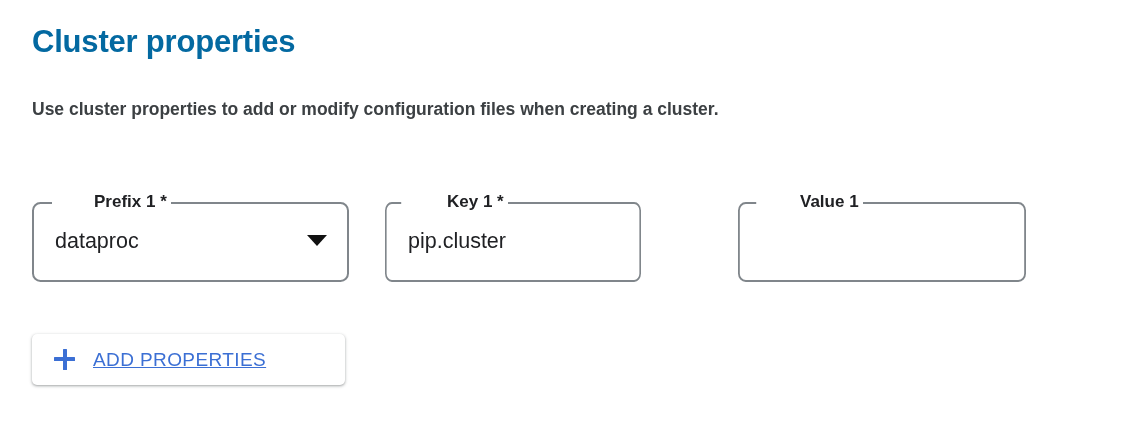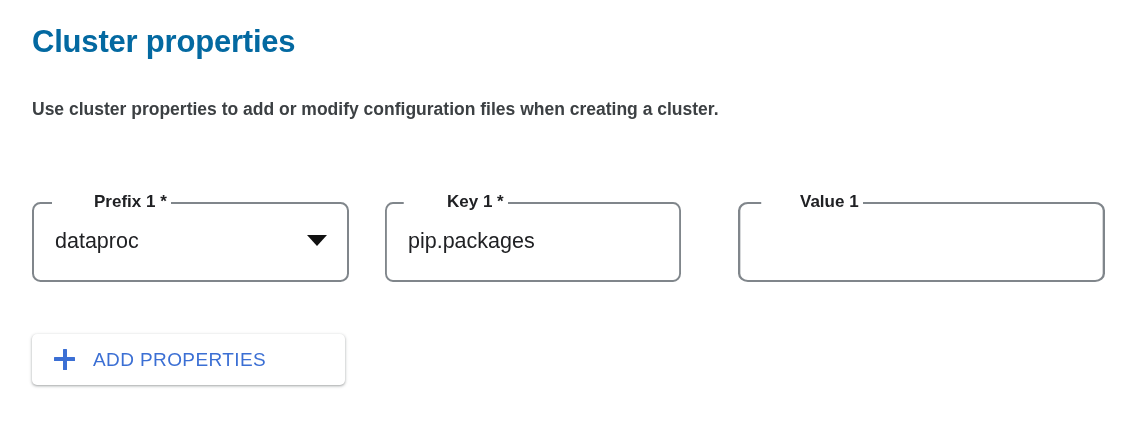--- a/index.html
+++ b/index.html
@@ -117,22 +117,22 @@
     top: 33px;
     width: 0;
     height: 0;
     border-left: 10px solid transparent;
     border-right: 10px solid transparent;
     border-top: 11px solid #111111;
   }
 
   
   .field-prefix { left: 32px; width: 317px; }
-  .field-key    { left: 385px; width: 296px; }
-  .field-value-box { left: 738px; width: 367px; padding-left: 44px; }
+  .field-key    { left: 385px; width: 256px; }
+  .field-value-box { left: 738px; width: 288px; padding-left: 44px; }
 
   
   .add-button {
     position: absolute;
     left: 32px;
     top: 334px;
     height: 51px;
     min-width: 313px;
     box-sizing: border-box;
     display: flex;
@@ -169,20 +169,21 @@
     width: 4px; height: 21px;
   }
 
   .add-button-label {
     font-size: 19px;
     font-weight: 500;
     letter-spacing: 0.4px;
     color: #3b6fd4;
     white-space: nowrap;
     line-height: 22px;
+    text-decoration: underline;
   }
 </style>
 </head>
 <body>
 
 <div class="page">
 
   <div class="page-title">Cluster properties</div>
 
   <div class="page-description">Use cluster properties to add or modify configuration files when creating a cluster.</div>
@@ -200,21 +201,21 @@
       <div class="dropdown-arrow"></div>
     </div>
 
     <div class="field field-key">
       <div class="field-outline">
         <svg viewBox="0 0 316 80" preserveAspectRatio="none" aria-hidden="true">
           <path d="M 20 1 L 8.5 1 A 7.5 7.5 0 0 0 1 8.5 L 1 71.5 A 7.5 7.5 0 0 0 8.5 79 L 307.5 79 A 7.5 7.5 0 0 0 315 71.5 L 315 8.5 A 7.5 7.5 0 0 0 307.5 1 L 94 1" fill="none" stroke="#80868b" stroke-width="2"></path>
         </svg>
       </div>
       <div class="field-label">Key 1 *</div>
-      <div class="field-value no-trail">pip.packages</div>
+      <div class="field-value no-trail">pip.cluster</div>
     </div>
 
     <div class="field field-value-box">
       <div class="field-outline">
         <svg viewBox="0 0 316 80" preserveAspectRatio="none" aria-hidden="true">
           <path d="M 20 1 L 8.5 1 A 7.5 7.5 0 0 0 1 8.5 L 1 71.5 A 7.5 7.5 0 0 0 8.5 79 L 307.5 79 A 7.5 7.5 0 0 0 315 71.5 L 315 8.5 A 7.5 7.5 0 0 0 307.5 1 L 92 1" fill="none" stroke="#80868b" stroke-width="2"></path>
         </svg>
       </div>
       <div class="field-label">Value 1</div>
     </div>

